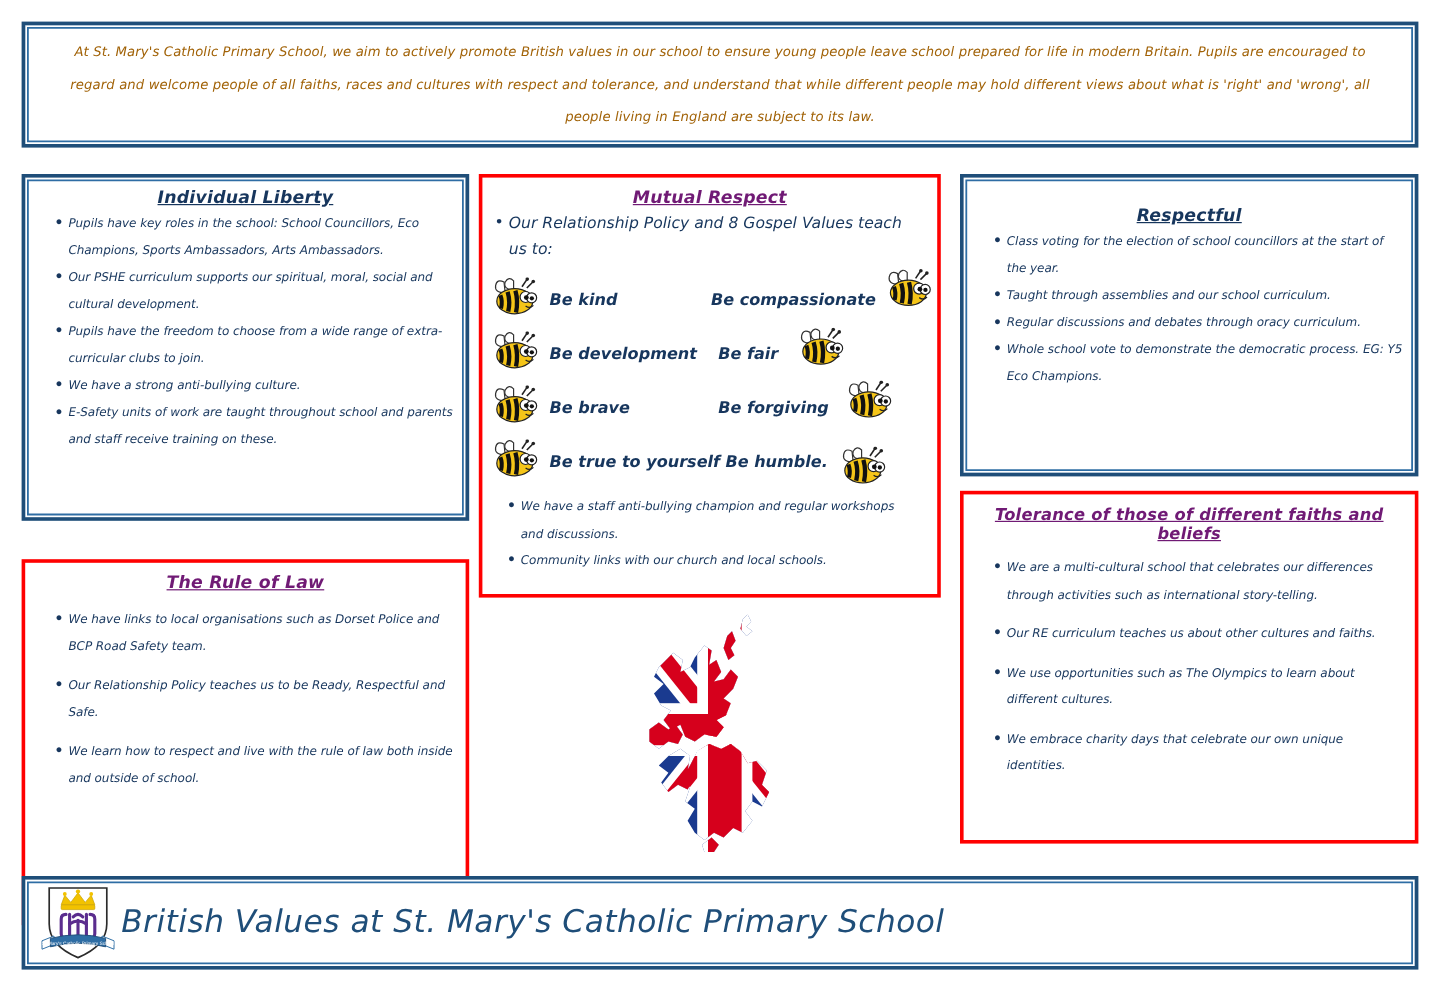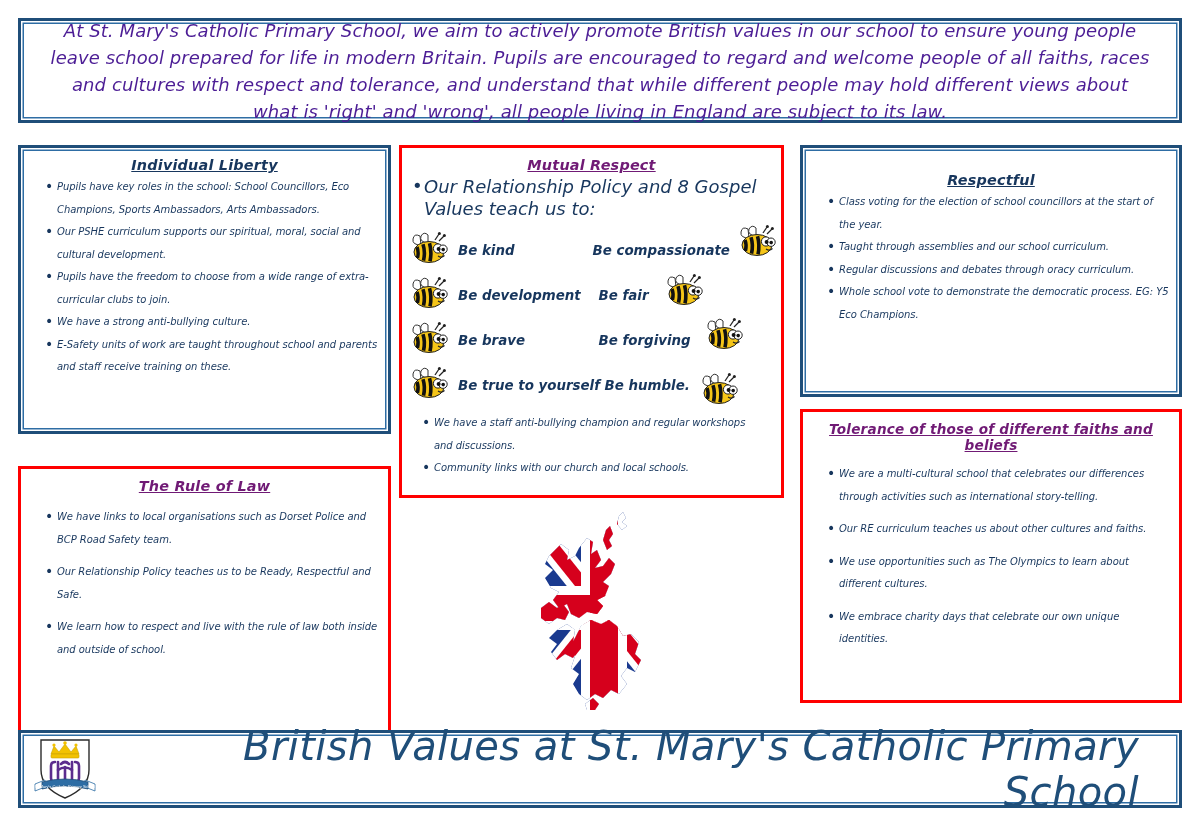--- a/index.html
+++ b/index.html
@@ -42,23 +42,23 @@
     left: 18px;
     top: 18px;
     width: 1164px;
     height: 105px;
     display: flex;
     align-items: center;
     justify-content: center;
   }
   #header-banner .htext {
     font-family: "DejaVu Sans", sans-serif;
-    font-size: 18px;
+    font-size: 11px;
     line-height: 27px;
-    color: #4c1d95;
+    color: #a16207;
     text-align: center;
     padding: 0 26px;
     font-style: italic;
     letter-spacing: .1px;
   }
 
   
   .card-title {
     text-align: center;
     font-family: "DejaVu Sans", sans-serif;
@@ -117,21 +117,21 @@
 
   
   #box-mutual-respect {
     left: 399px;
     top: 145px;
     width: 385px;
     height: 353px;
   }
   #box-mutual-respect .intro {
     font-family: "DejaVu Sans", sans-serif;
-    font-size: 18px;
+    font-size: 13px;
     line-height: 22px;
     color: #17365D;
     font-style: italic;
     padding: 0 14px 0 22px;
     position: relative;
   }
   #box-mutual-respect .intro::before {
     content: "\2022";
     position: absolute;
     left: 10px;
@@ -204,23 +204,23 @@
     align-items: center;
   }
   #school-crest {
     flex: 0 0 auto;
     margin-left: 8px;
     width: 72px;
     height: 70px;
   }
   #footer-title {
     flex: 1 1 auto;
-    text-align: right;
+    text-align: left;
     font-family: "DejaVu Sans", sans-serif;
-    font-size: 40px;
+    font-size: 26px;
     font-style: italic;
     color: #1F4E79;
     letter-spacing: .4px;
     padding-right: 40px;
   }
 </style>
 </head>
 <body>
 
 <div class="page">

